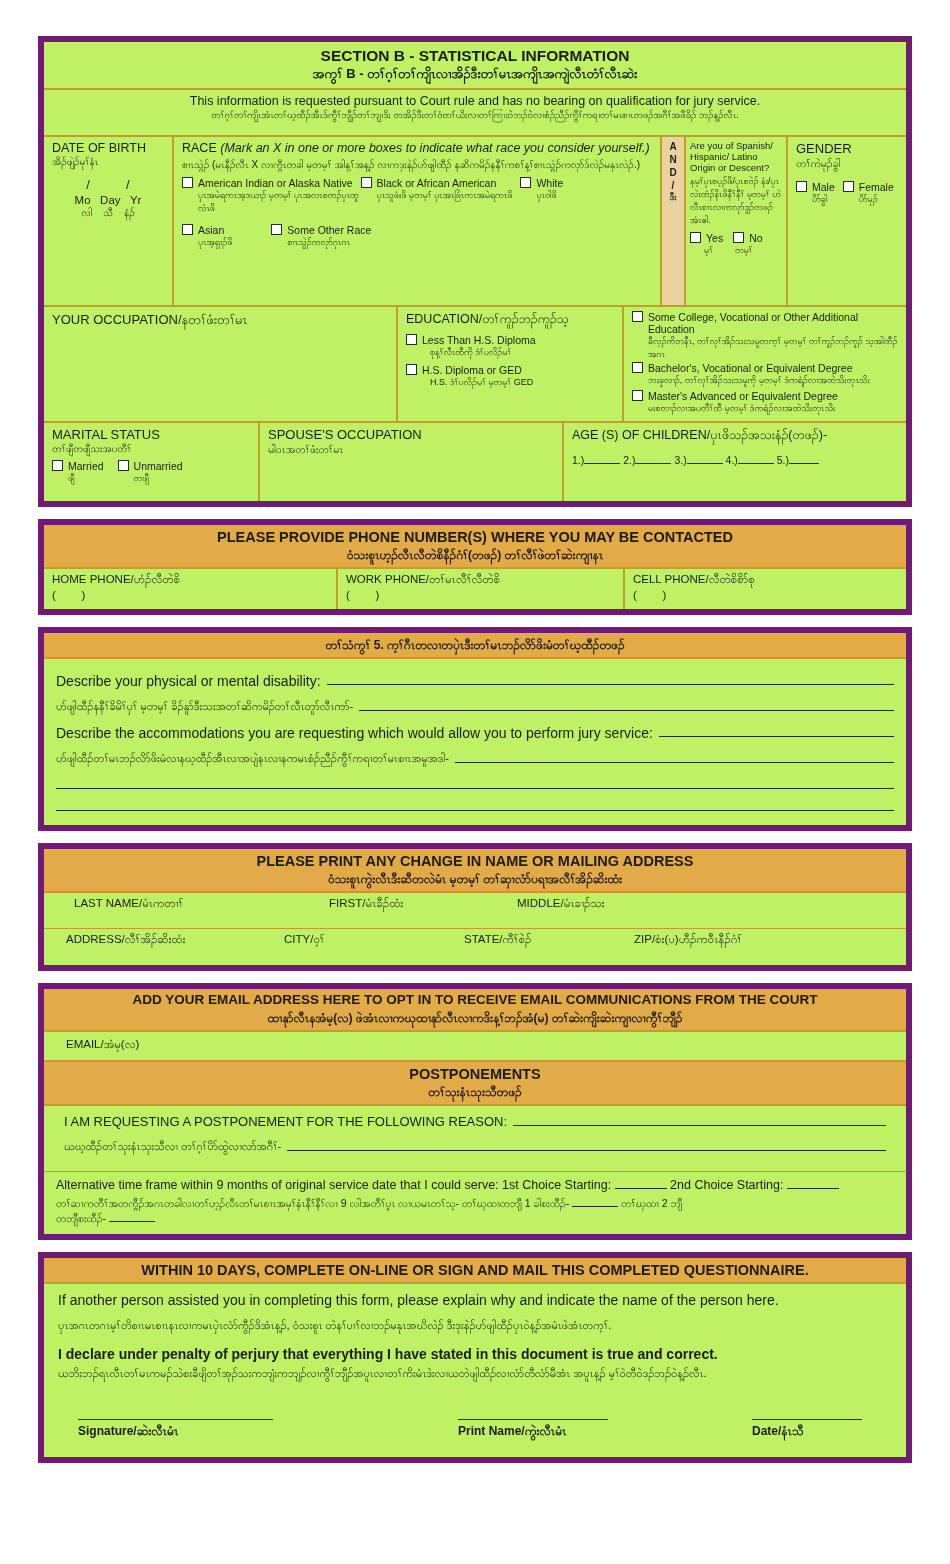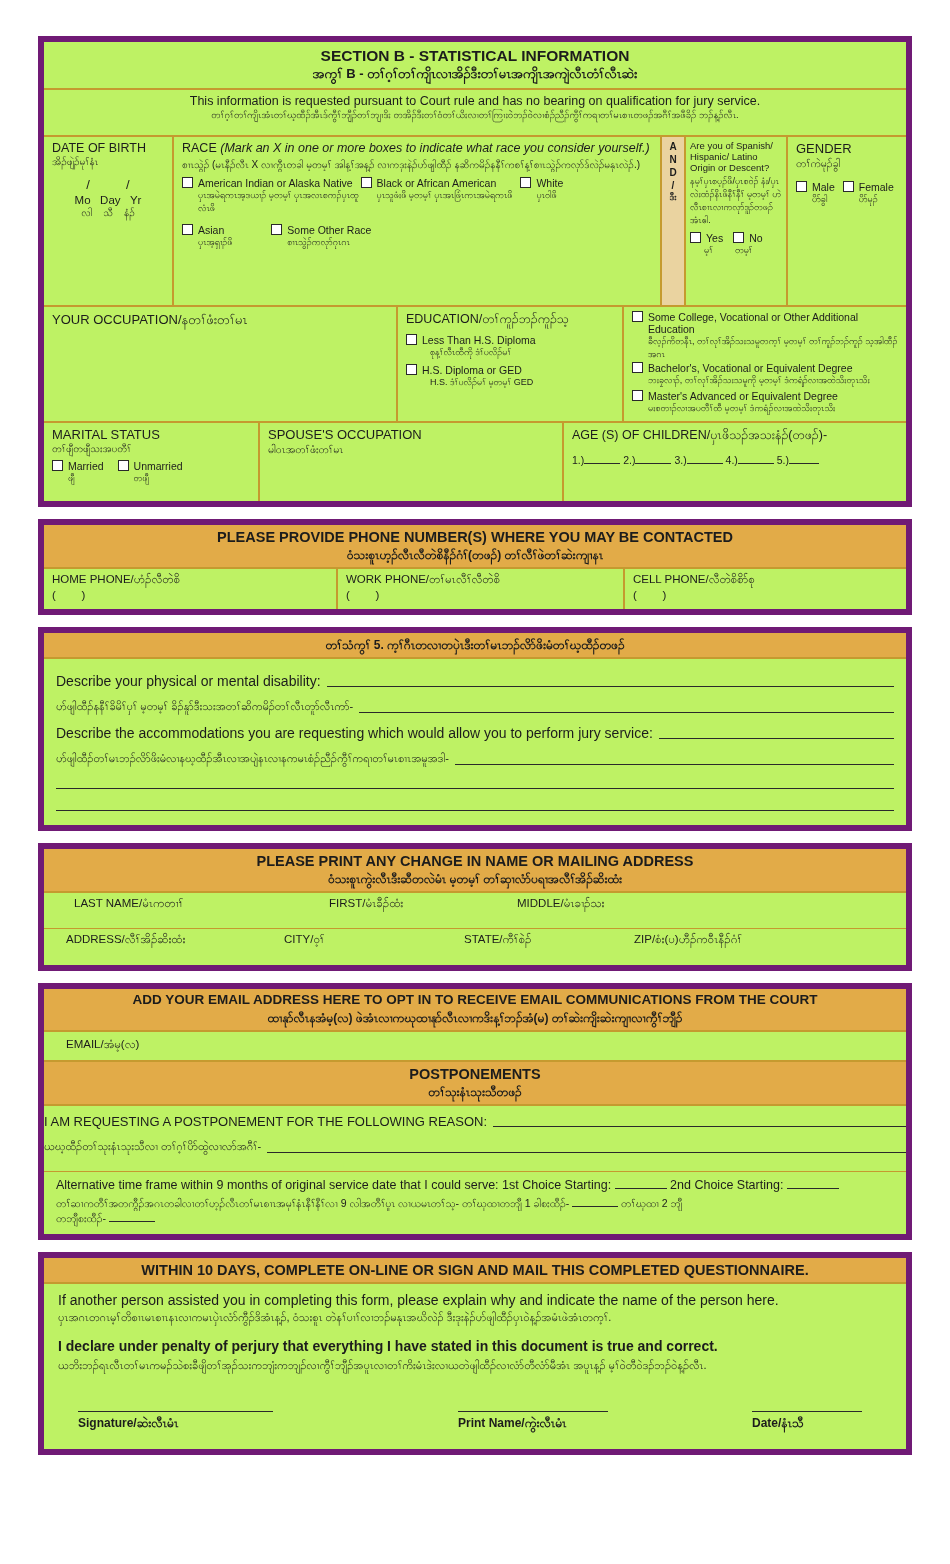--- a/index.html
+++ b/index.html
@@ -20,21 +20,21 @@
   .b { font-weight:bold; }
   .i { font-style:italic; }
 
   .s9{font-size:9px;} .s95{font-size:9.5px;} .s10{font-size:10px;} .s105{font-size:10.5px;}
   .s11{font-size:11px;} .s115{font-size:11.5px;} .s125{font-size:12.5px;}
   .s13{font-size:13px;} .s14{font-size:14px;}
 
   .cb { display:inline-block; width:11px; height:11px; border:1.5px solid #2a2a2a;
         background:#fff; vertical-align:-1px; margin-right:5px; flex:none; }
   .ln { display:inline-block; border-bottom:1.2px solid #2a2a2a; height:11px; }
-  .fillrow { display:flex; align-items:center; margin:6px 0 10px 0; }
+  .fillrow { display:flex; align-items:flex-start; margin:6px 0 10px 0; }
   .fl { flex:1; border-bottom:1.2px solid #2a2a2a; height:12px; margin-left:6px; }
 
   .row { display:flex; }
   .cell { padding:4px 8px; overflow:hidden; }
 
   .hdrbox { padding:5px 6px 4px; text-align:center; }
   .noticebox { padding:4px 10px 5px; text-align:center; overflow:hidden; height:47px; }
 
   .rowB { height:170px; }
   .rowC { height:116px; }
@@ -329,21 +329,21 @@
       <div class="en" style="font-size:13.5px">ADD YOUR EMAIL ADDRESS HERE TO OPT IN TO RECEIVE EMAIL COMMUNICATIONS FROM THE COURT</div>
       <div class="kr">ထၢနုာ်လီၤနအံမ့(လ) ဖဲအံၤလၢကဃုထၢနုာ်လီၤလၢကဒိးန့ၢ်ဘၣ်အံ(မ) တၢ်ဆဲးကျိးဆဲးကျၢလၢကွီၢ်ဘျီၣ်</div>
     </div>
     <div class="bt s115" style="padding:5px 0 6px 22px">
       <span>EMAIL/အံမ့(လ)</span>
     </div>
     <div class="banner bt">
       <div class="en">POSTPONEMENTS</div>
       <div class="kr">တၢ်သုးနံၤသုးသီတဖၣ်</div>
     </div>
-    <div class="bt" style="padding:8px 0 6px">
+    <div class="bt" style="padding:8px 20px 6px">
       <div class="fillrow" style="margin-top:0">
         <span class="s13">I AM REQUESTING A POSTPONEMENT FOR THE FOLLOWING REASON:</span>
         <span class="fl"></span>
       </div>
       <div class="fillrow">
         <span class="kr s11">ယဃ့ထီၣ်တၢ်သုးနံၤသုးသီလၢ တၢ်ဂ့ၢ်ပိာ်ထွဲလၢလာ်အဂီၢ်-</span>
         <span class="fl"></span>
       </div>
     </div>
     <div style="border-top:1.5px solid #c59a2f; padding:6px 12px 8px">
@@ -364,21 +364,21 @@
       </div>
     </div>
   </div>
 
   <div class="gbox">
     <div class="banner">
       <div class="en">WITHIN 10 DAYS, COMPLETE ON-LINE OR SIGN AND MAIL THIS COMPLETED QUESTIONNAIRE.</div>
     </div>
     <div class="bt" style="padding:8px 14px 8px">
       <div class="s14">If another person assisted you in completing this form, please explain why and indicate the name of the person here.</div>
-      <div class="kr s11" style="margin-top:2px; max-height:22px; overflow:hidden">ပှၤအဂၤတဂၤမ့ၢ်တိစၢၤမၤစၢၤနၤလၢကမၤပှဲၤလံာ်ကွီၣ်ဒိအံၤန့ၣ်, ဝံသးစူၤ တဲနၢ်ပၢၢ်လၢဘၣ်မနုၤအဃိလဲၣ် ဒီးဒုးနဲၣ်ဟ်ဖျါထီၣ်ပှၤဝဲန့ၣ်အမံၤဖဲအံၤတက့ၢ်.</div>
+      <div class="kr s11" style="margin-top:10px; max-height:22px; overflow:hidden">ပှၤအဂၤတဂၤမ့ၢ်တိစၢၤမၤစၢၤနၤလၢကမၤပှဲၤလံာ်ကွီၣ်ဒိအံၤန့ၣ်, ဝံသးစူၤ တဲနၢ်ပၢၢ်လၢဘၣ်မနုၤအဃိလဲၣ် ဒီးဒုးနဲၣ်ဟ်ဖျါထီၣ်ပှၤဝဲန့ၣ်အမံၤဖဲအံၤတက့ၢ်.</div>
       <div class="b s14" style="margin-top:12px">I declare under penalty of perjury that everything I have stated in this document is true and correct.</div>
       <div class="kr s11" style="margin-top:4px; max-height:36px; overflow:hidden">ယဘိးဘၣ်ရၤလီၤတၢ်မၤကမၣ်သဲစးခီဖျိတၢ်အုၣ်သးကဘျံးကဘျၣ်လၢကွီၢ်ဘျီၣ်အပူၤလၢတၢ်ကိးမံၤဒဲးလၢယတဲဖျါထီၣ်လၢလံာ်တီလံာ်မီအံၤ အပူၤန့ၣ် မ့ၢ်ဝဲတီဝဲဒၣ်ဘၣ်ဝဲန့ၣ်လီၤ.</div>
 
       <div class="sigrow">
         <div style="width:195px">
           <div class="sigline"></div>
           <div class="siglabel">Signature/ဆဲးလီၤမံၤ</div>
         </div>
         <div style="width:150px; margin-left:185px">
           <div class="sigline"></div>

